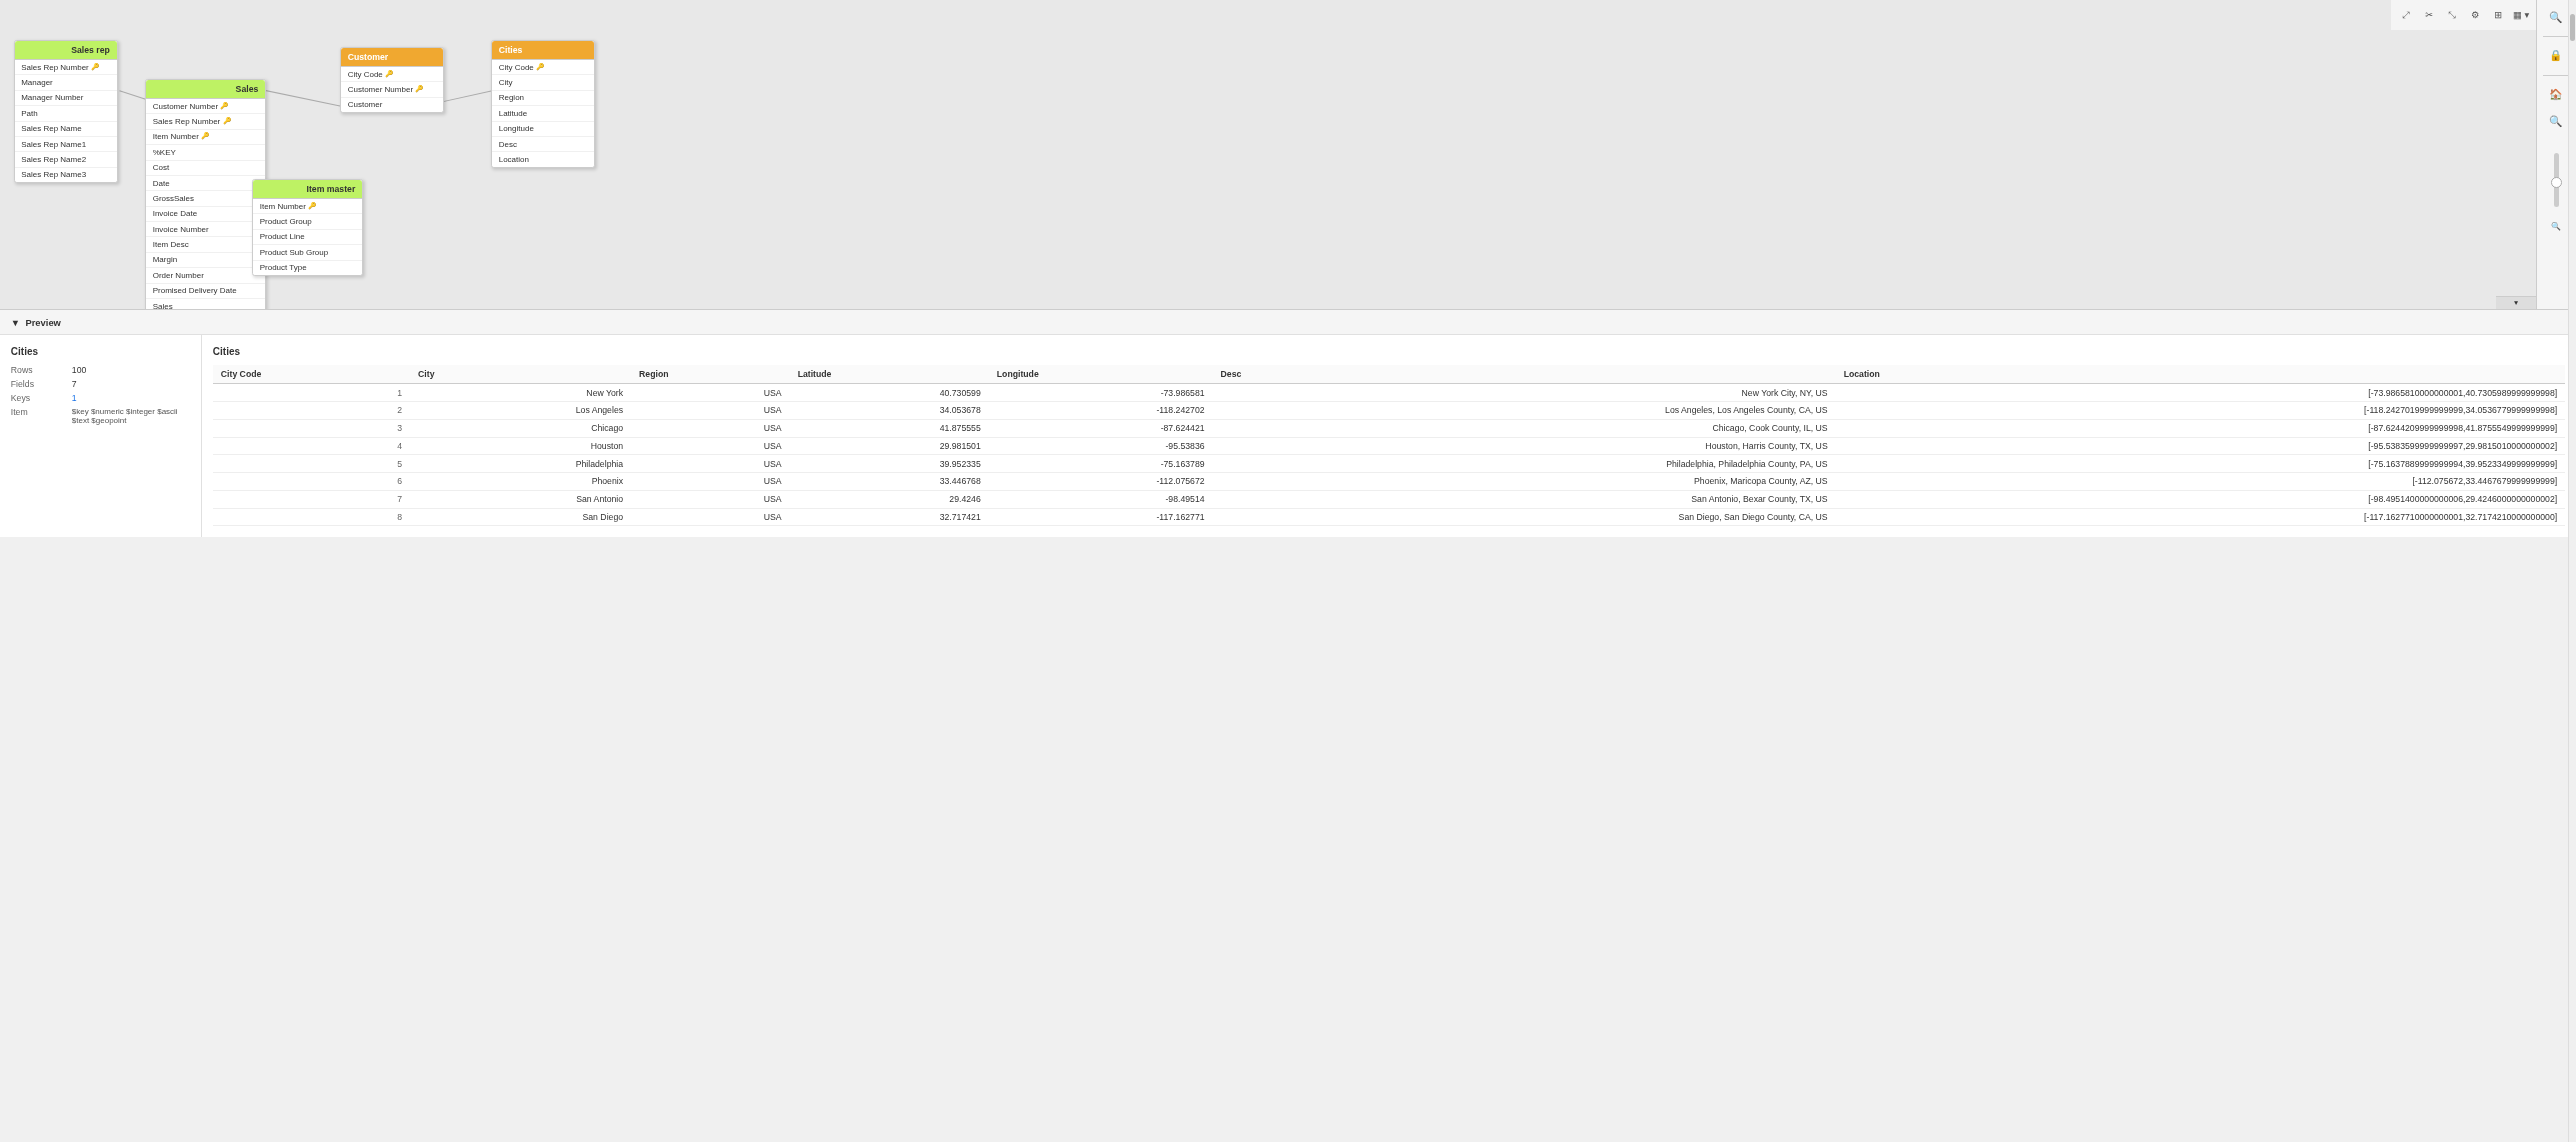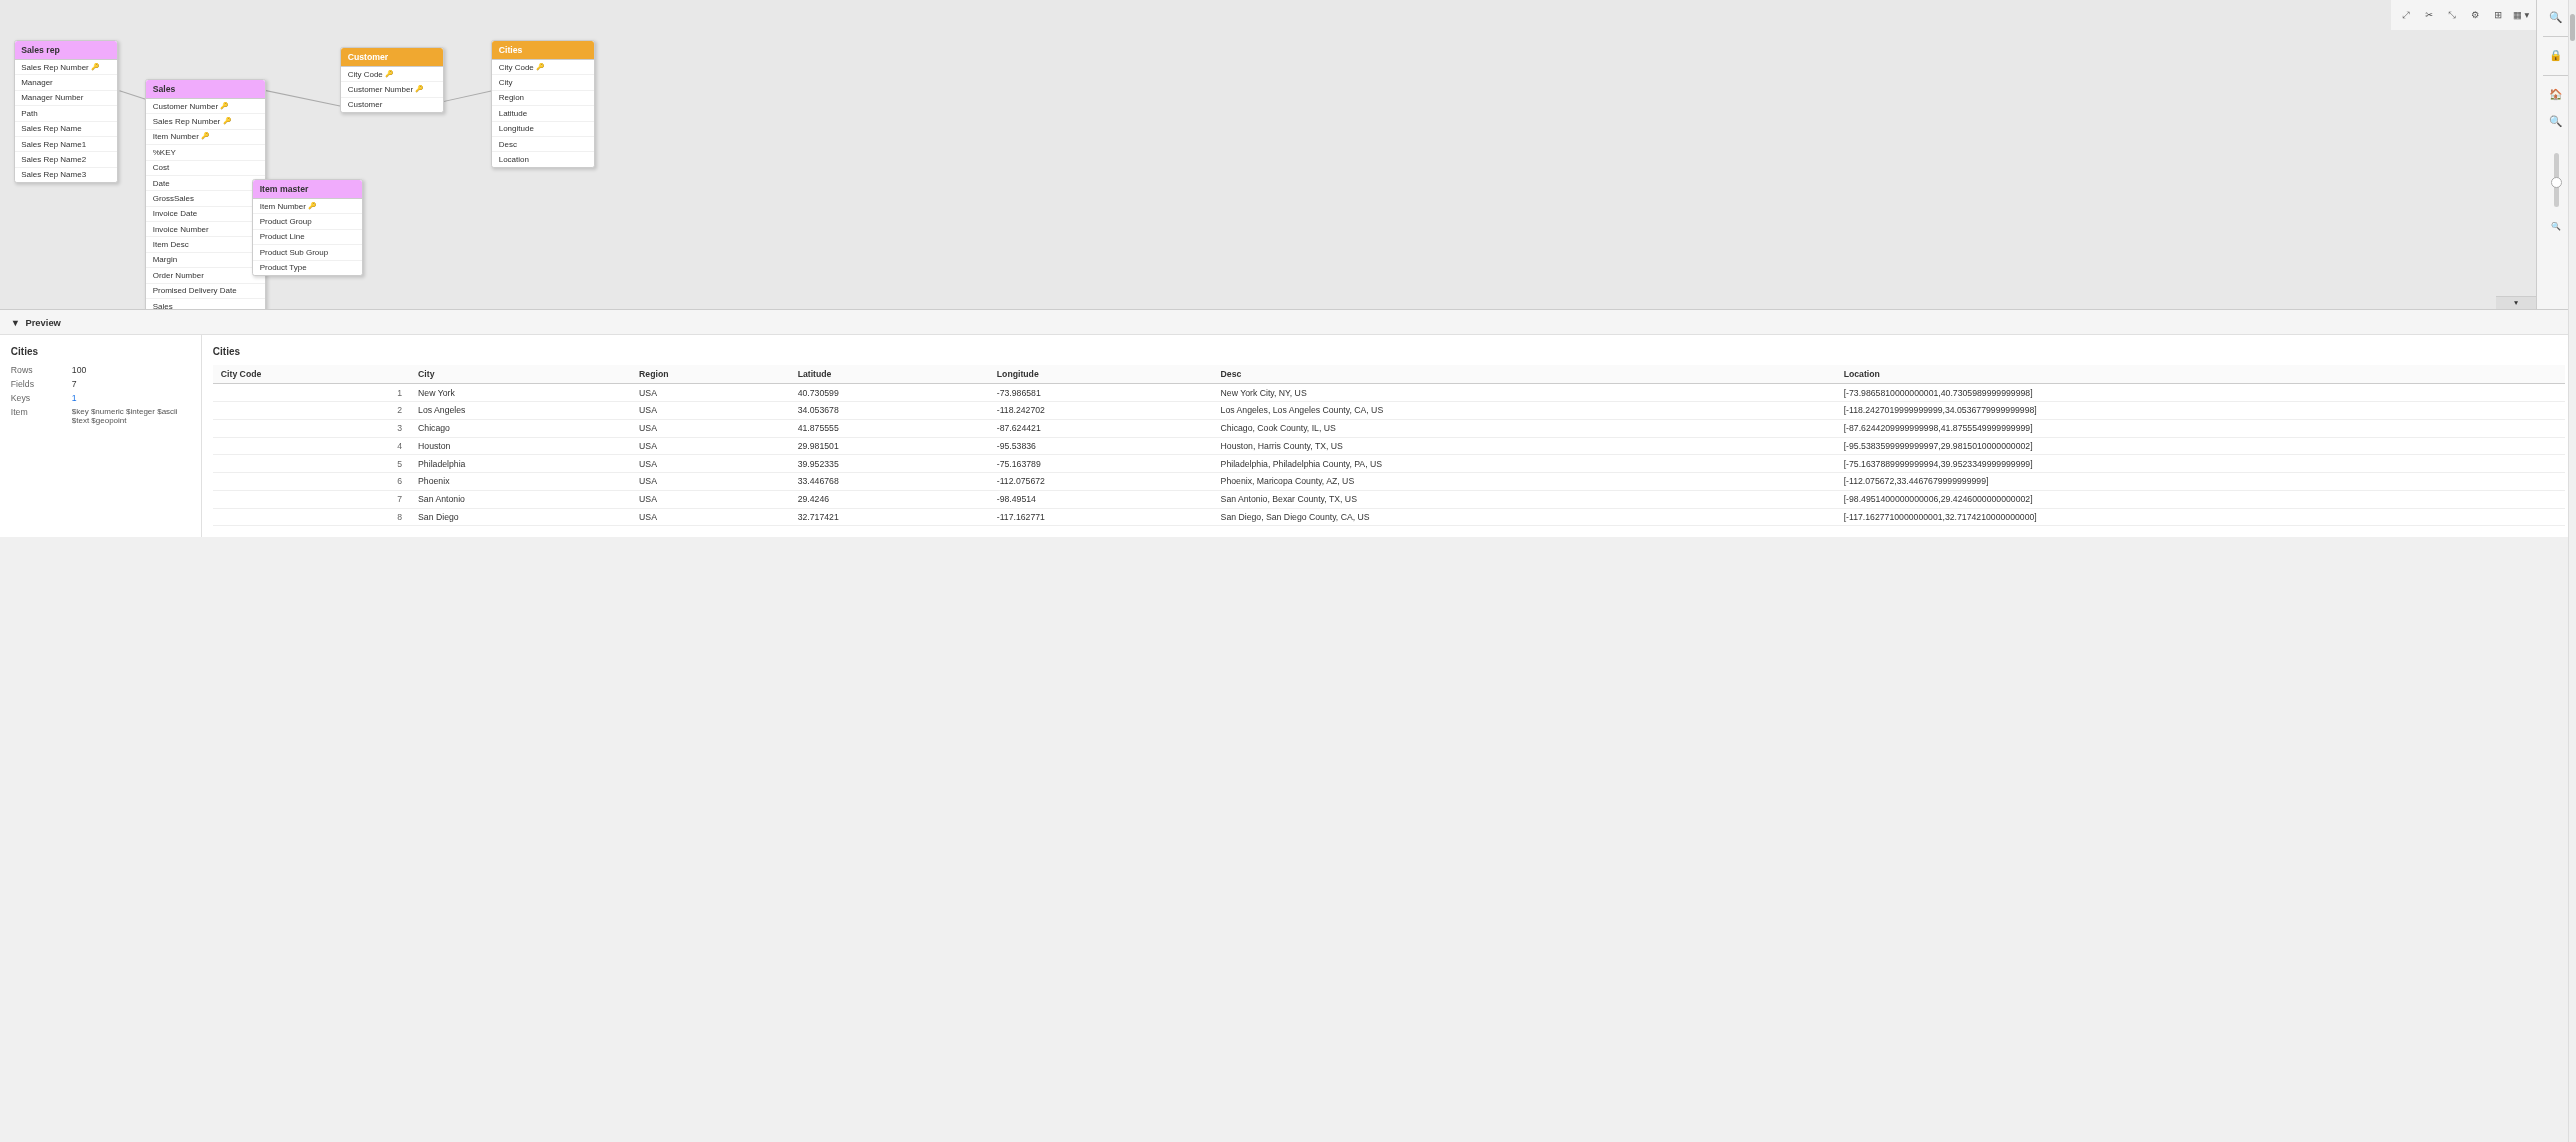--- a/index.html
+++ b/index.html
@@ -63,21 +63,21 @@
 
     .table-node-header {
       padding: 4px 6.7px;
       font-weight: bold;
       font-size: 8.7px;
       border-bottom: 0.7px solid #ccc;
       border-radius: 2.7px 2.7px 0 0;
     }
 
     .table-node-header.orange { background: #f0a830; color: #fff; }
-    .table-node-header.gray { background: #f0abfc; color: #333; }
+    .table-node-header.gray { background: #bef264; color: #333; text-align: right; }
 
     .table-node-field {
       padding: 2.7px 6.7px;
       border-bottom: 0.7px solid #f0f0f0;
       display: flex;
       align-items: flex-start;
       gap: 2.7px;
       white-space: nowrap;
     }
 
@@ -211,20 +211,21 @@
       border-bottom: 1.3px solid #ccc;
       font-weight: bold;
       color: #333;
       background: #fafafa;
     }
 
     .data-table td {
       padding: 3.4px 8px;
       border-bottom: 0.7px solid #eee;
       color: #333;
+      text-align: right;
     }
 
     .data-table td:first-child { text-align: right; color: #666; }
 
     
     .rt-icon {
       width: 21.5px; height: 21.5px;
       display: flex; align-items: center; justify-content: center;
       cursor: pointer; color: #555; font-size: 10.8px;
       border-radius: 2.7px;

